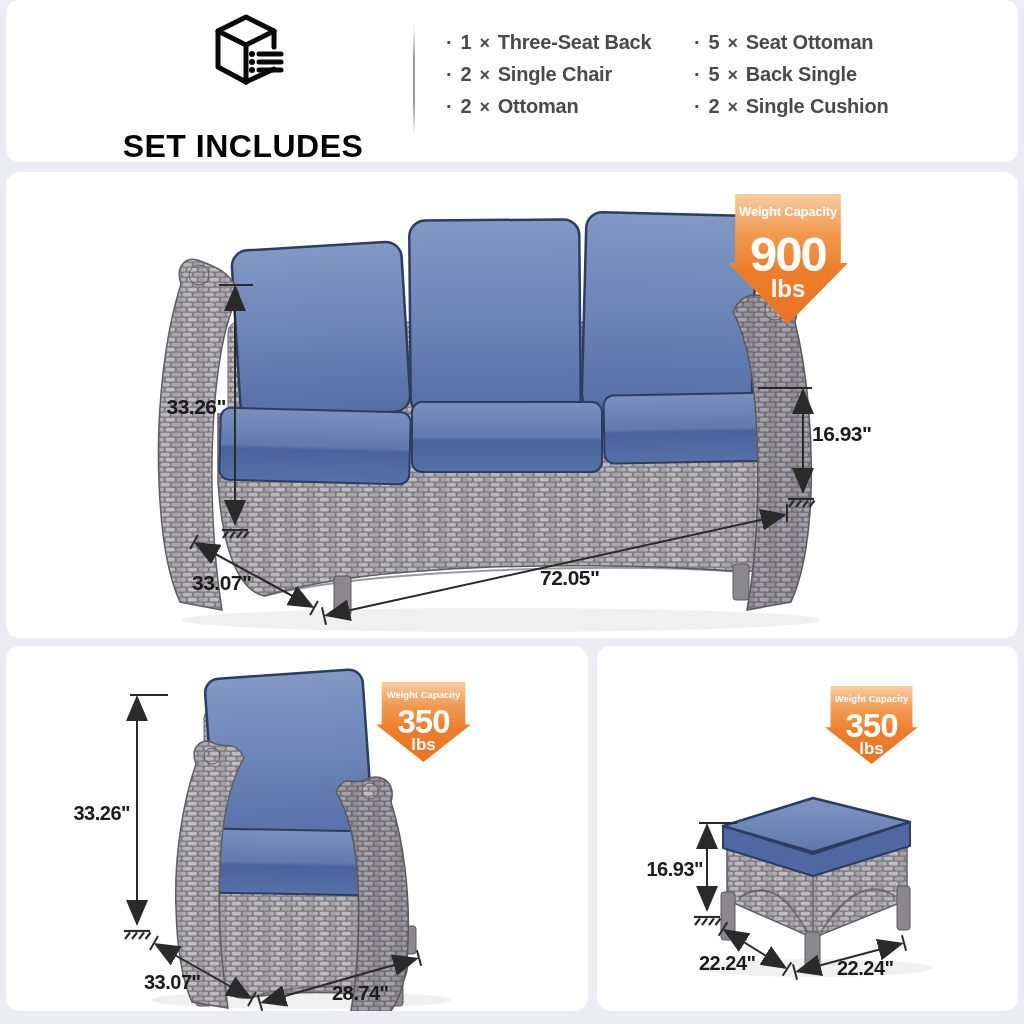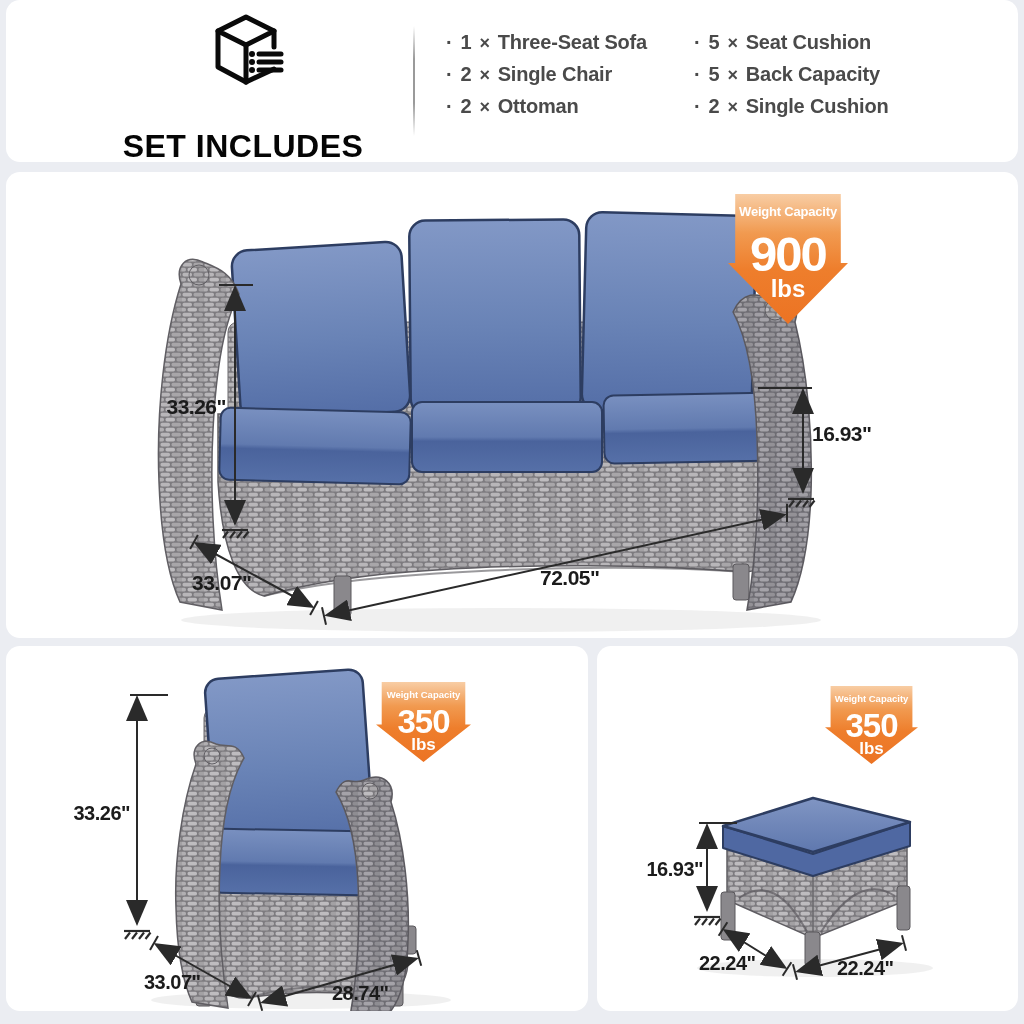--- a/index.html
+++ b/index.html
@@ -76,47 +76,47 @@
     </g>
   </svg>
   <div class="si-title">SET INCLUDES</div>
   <div class="si-divider"></div>
 
   <ul class="si-col si-col1">
     <li class="si-item">
       <span class="si-bullet">·</span>
       <span class="si-qty">1</span>
       <span class="si-x">×</span>
-      <span class="si-label">Three-Seat Sofa</span>
+      <span class="si-label">Three-Seat Back</span>
     </li>
     <li class="si-item">
       <span class="si-bullet">·</span>
       <span class="si-qty">2</span>
       <span class="si-x">×</span>
       <span class="si-label">Single Chair</span>
     </li>
     <li class="si-item">
       <span class="si-bullet">·</span>
       <span class="si-qty">2</span>
       <span class="si-x">×</span>
       <span class="si-label">Ottoman</span>
     </li>
   </ul>
   <ul class="si-col si-col2">
     <li class="si-item">
       <span class="si-bullet">·</span>
       <span class="si-qty">5</span>
       <span class="si-x">×</span>
-      <span class="si-label">Seat Cushion</span>
+      <span class="si-label">Seat Ottoman</span>
     </li>
     <li class="si-item">
       <span class="si-bullet">·</span>
       <span class="si-qty">5</span>
       <span class="si-x">×</span>
-      <span class="si-label">Back Capacity</span>
+      <span class="si-label">Back Single</span>
     </li>
     <li class="si-item">
       <span class="si-bullet">·</span>
       <span class="si-qty">2</span>
       <span class="si-x">×</span>
       <span class="si-label">Single Cushion</span>
     </li>
   </ul>
 </section>
 

